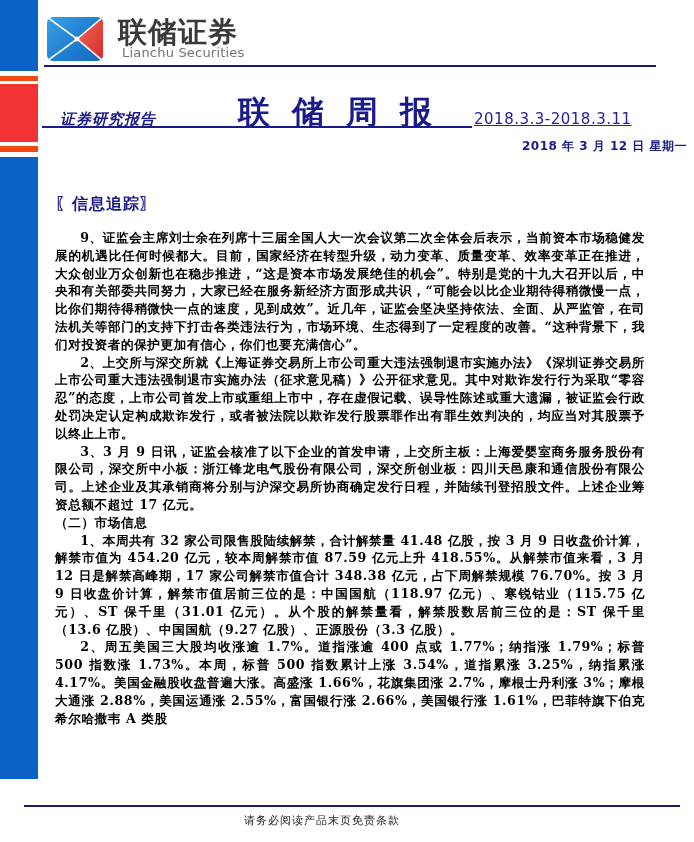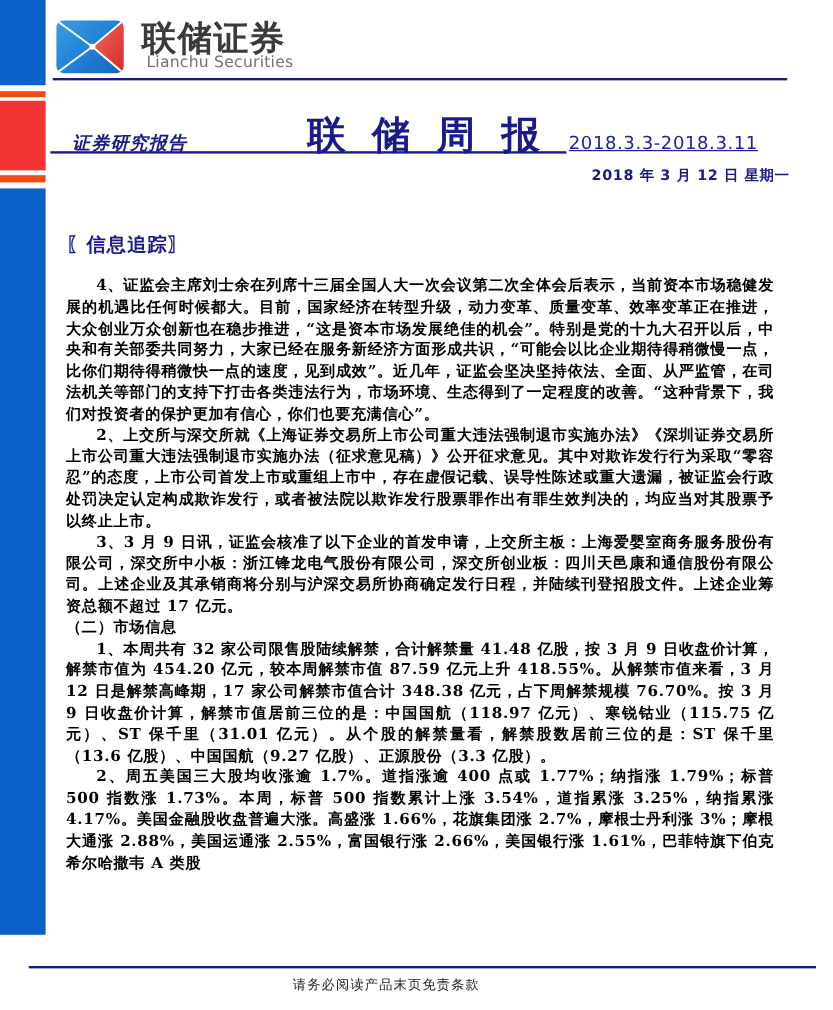--- a/index.html
+++ b/index.html
@@ -17,25 +17,25 @@
   .logo svg { position:absolute; left:0; top:0; }
   .brand-cn { position:absolute; left:118px; top:19px; font-family:Liberation Mono, monospace;
               font-size:29px; font-weight:bold; color:#3a3a3a; letter-spacing:1px; line-height:32px; }
   .brand-en { position:absolute; left:122px; top:46px; font-family:"DejaVu Sans","Liberation Sans",sans-serif;
               font-size:13px; color:#737373; line-height:14px; letter-spacing:0.2px; }
   .rule-top { position:absolute; left:44px; top:65px; width:612px; height:2px; background:#1a1a7a; }
 
   .sub-left { position:absolute; left:60px; top:110px; font-size:15px; color:#1a1a8a; font-weight:bold;
               font-style:italic; letter-spacing:1px; }
   .title { position:absolute; left:238px; top:94px; font-size:32px; color:#1a1a8a; font-weight:bold;
-           letter-spacing:22px; font-family:"DejaVu Serif",serif; line-height:36px;margin-left:18px; }
+           letter-spacing:22px; font-family:"DejaVu Serif",serif; line-height:36px; }
   .rule-title { position:absolute; left:42px; top:126px; width:430px; height:2px; background:#1a1a8a; }
   .daterange { position:absolute; left:474px; top:111px; font-family:"DejaVu Sans","Liberation Sans",sans-serif;
                font-size:15px; color:#2222a0; text-decoration:underline; letter-spacing:0.5px; line-height:17px; }
-  .pubdate { position:absolute; left:493px; top:138px; font-family:"DejaVu Sans","Liberation Sans",sans-serif;
+  .pubdate { position:absolute; left:522px; top:138px; font-family:"DejaVu Sans","Liberation Sans",sans-serif;
              font-size:12px; font-weight:bold; color:#1a1a8a; letter-spacing:0.5px; }
 
   .section-title { position:absolute; left:55px; top:194px; font-size:16px; color:#1a1a8a; font-weight:bold; letter-spacing:1px; }
 
   .content { position:absolute; left:55px; top:229px; width:590px; font-size:12.6px; font-weight:bold;
              line-height:17.8px; letter-spacing:0.6px; text-align:justify; }
   .content p { margin:0; }
   .content .indent { text-indent:2em; }
 
   .rule-foot { position:absolute; left:24px; top:805px; width:656px; height:2px; background:#1a1a7a; }
@@ -70,21 +70,21 @@
 
 <div class="sub-left">证券研究报告</div>
 <div class="title">联储周报</div>
 <div class="rule-title"></div>
 <div class="daterange">2018.3.3-2018.3.11</div>
 <div class="pubdate">2018 年 3 月 12 日  星期一</div>
 
 <div class="section-title">〖信息追踪〗</div>
 
 <div class="content">
-  <p class="indent">4、证监会主席刘士余在列席十三届全国人大一次会议第二次全体会后表示，当前资本市场稳健发展的机遇比任何时候都大。目前，国家经济在转型升级，动力变革、质量变革、效率变革正在推进，大众创业万众创新也在稳步推进，“这是资本市场发展绝佳的机会”。特别是党的十九大召开以后，中央和有关部委共同努力，大家已经在服务新经济方面形成共识，“可能会以比企业期待得稍微慢一点，比你们期待得稍微快一点的速度，见到成效”。近几年，证监会坚决坚持依法、全面、从严监管，在司法机关等部门的支持下打击各类违法行为，市场环境、生态得到了一定程度的改善。“这种背景下，我们对投资者的保护更加有信心，你们也要充满信心”。</p>
+  <p class="indent">9、证监会主席刘士余在列席十三届全国人大一次会议第二次全体会后表示，当前资本市场稳健发展的机遇比任何时候都大。目前，国家经济在转型升级，动力变革、质量变革、效率变革正在推进，大众创业万众创新也在稳步推进，“这是资本市场发展绝佳的机会”。特别是党的十九大召开以后，中央和有关部委共同努力，大家已经在服务新经济方面形成共识，“可能会以比企业期待得稍微慢一点，比你们期待得稍微快一点的速度，见到成效”。近几年，证监会坚决坚持依法、全面、从严监管，在司法机关等部门的支持下打击各类违法行为，市场环境、生态得到了一定程度的改善。“这种背景下，我们对投资者的保护更加有信心，你们也要充满信心”。</p>
   <p class="indent">2、上交所与深交所就《上海证券交易所上市公司重大违法强制退市实施办法》《深圳证券交易所上市公司重大违法强制退市实施办法（征求意见稿）》公开征求意见。其中对欺诈发行行为采取“零容忍”的态度，上市公司首发上市或重组上市中，存在虚假记载、误导性陈述或重大遗漏，被证监会行政处罚决定认定构成欺诈发行，或者被法院以欺诈发行股票罪作出有罪生效判决的，均应当对其股票予以终止上市。</p>
   <p class="indent">3、3 月 9 日讯，证监会核准了以下企业的首发申请，上交所主板：上海爱婴室商务服务股份有限公司，深交所中小板：浙江锋龙电气股份有限公司，深交所创业板：四川天邑康和通信股份有限公司。上述企业及其承销商将分别与沪深交易所协商确定发行日程，并陆续刊登招股文件。上述企业筹资总额不超过 17 亿元。</p>
   <p>（二）市场信息</p>
   <p class="indent">1、本周共有 32 家公司限售股陆续解禁，合计解禁量 41.48 亿股，按 3 月 9 日收盘价计算，解禁市值为 454.20 亿元，较本周解禁市值 87.59 亿元上升 418.55%。从解禁市值来看，3 月 12 日是解禁高峰期，17 家公司解禁市值合计 348.38 亿元，占下周解禁规模 76.70%。按 3 月 9 日收盘价计算，解禁市值居前三位的是：中国国航（118.97 亿元）、寒锐钴业（115.75 亿元）、ST 保千里（31.01 亿元）。从个股的解禁量看，解禁股数居前三位的是：ST 保千里（13.6 亿股）、中国国航（9.27 亿股）、正源股份（3.3 亿股）。</p>
   <p class="indent">2、周五美国三大股均收涨逾 1.7%。道指涨逾 400 点或 1.77%；纳指涨 1.79%；标普 500 指数涨 1.73%。本周，标普 500 指数累计上涨 3.54%，道指累涨 3.25%，纳指累涨 4.17%。美国金融股收盘普遍大涨。高盛涨 1.66%，花旗集团涨 2.7%，摩根士丹利涨 3%；摩根大通涨 2.88%，美国运通涨 2.55%，富国银行涨 2.66%，美国银行涨 1.61%，巴菲特旗下伯克希尔哈撒韦 A 类股</p>
 </div>
 
 <div class="rule-foot"></div>
 <div class="footer">请务必阅读产品末页免责条款</div>
 

